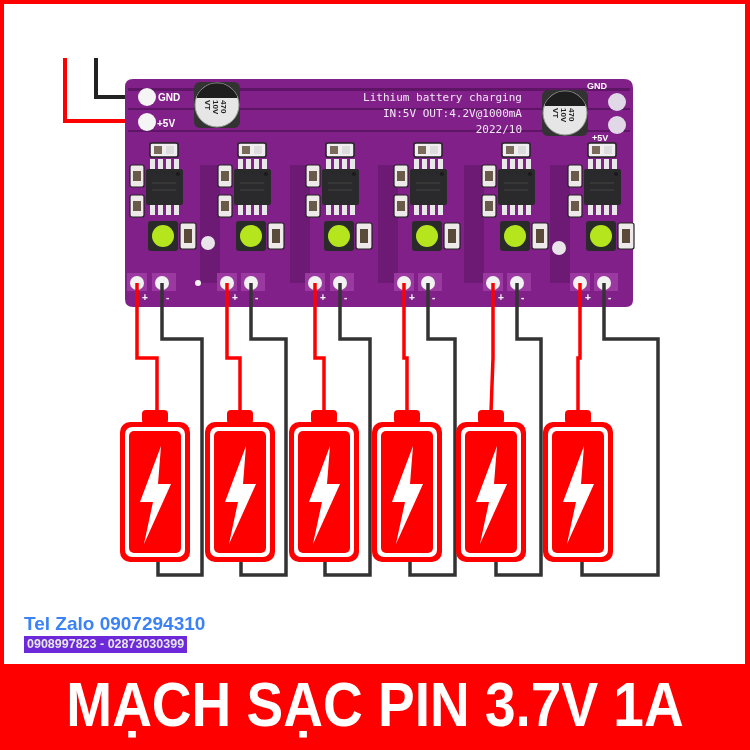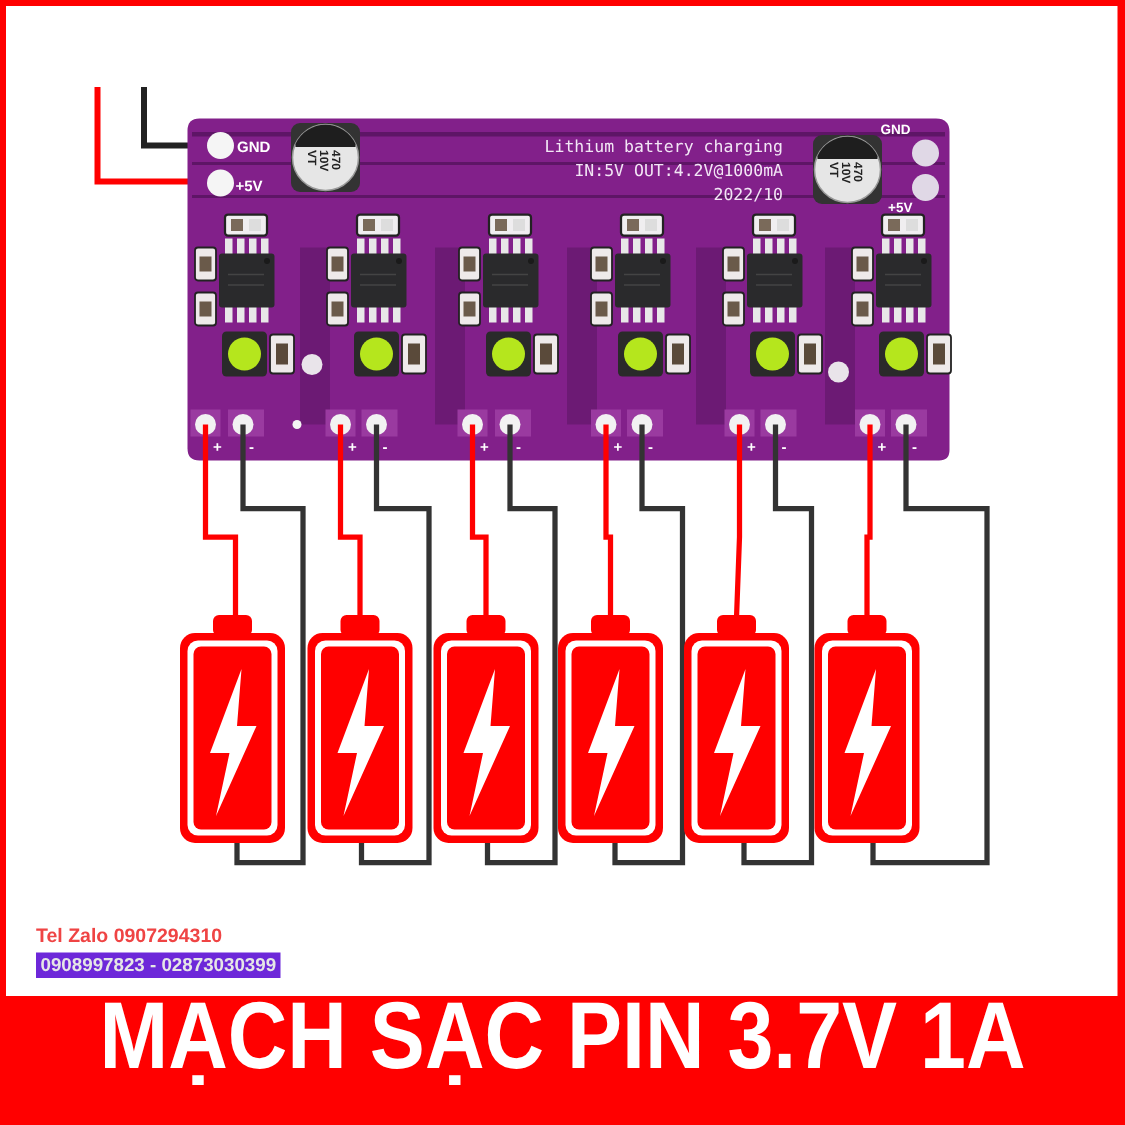--- a/index.html
+++ b/index.html
@@ -3,25 +3,25 @@
 <meta charset="utf-8">
 <style>
   html, body { margin:0; padding:0; background:#ffffff; }
   .frame { position:relative; width:750px; height:750px; overflow:hidden; background:#ffffff;
            font-family:"Liberation Sans", sans-serif; }
   .border-top { position:absolute; left:0; top:0; width:750px; height:4px; background:#ff0000; }
   .border-left { position:absolute; left:0; top:0; width:4px; height:750px; background:#ff0000; }
   .border-right { position:absolute; right:0; top:0; width:5px; height:750px; background:#ff0000; }
   svg.art { position:absolute; left:0; top:0; }
   .contact { position:absolute; left:24px; top:614px; }
-  .contact .tel { font-size:13px; color:#ef4444; font-weight:bold; line-height:20px; letter-spacing:0px; }
+  .contact .tel { font-size:19px; color:#3b82f6; font-weight:bold; line-height:20px; letter-spacing:0px; }
   .contact .phones { margin-top:1px; display:inline-block; background:#6d28d9; color:#e6e6e6;
                      font-size:12.5px; font-weight:bold; padding:1px 3px; line-height:15px; }
   .banner { position:absolute; left:0; top:664px; width:750px; height:86px; background:#ff0000;
-            display:flex; align-items:flex-start; justify-content:center; }
+            display:flex; align-items:center; justify-content:center; }
   .banner .title { color:#ffffff; font-weight:bold; font-size:55px; letter-spacing:0px;
                    font-family:"Liberation Sans", sans-serif; transform:scaleY(1.15); margin-top:-6px; }
   .pcb-text { font-family:"DejaVu Sans Mono", monospace; fill:#f2e6f5; }
   .pad-label { font-family:"Liberation Sans", sans-serif; font-weight:bold; fill:#ffffff; }
 </style>
 </head>
 <body>
 
 <div class="frame">
   <div class="border-top"></div>

